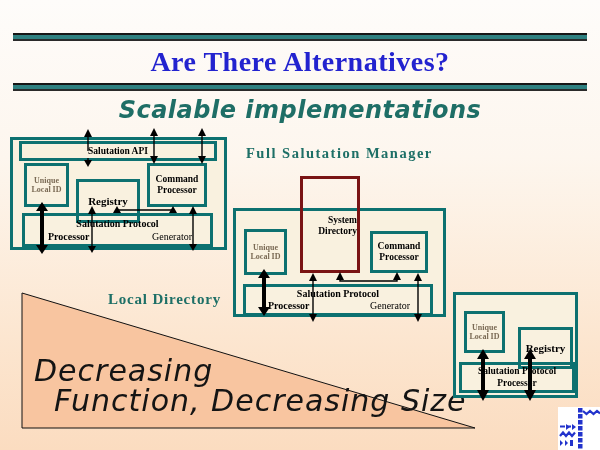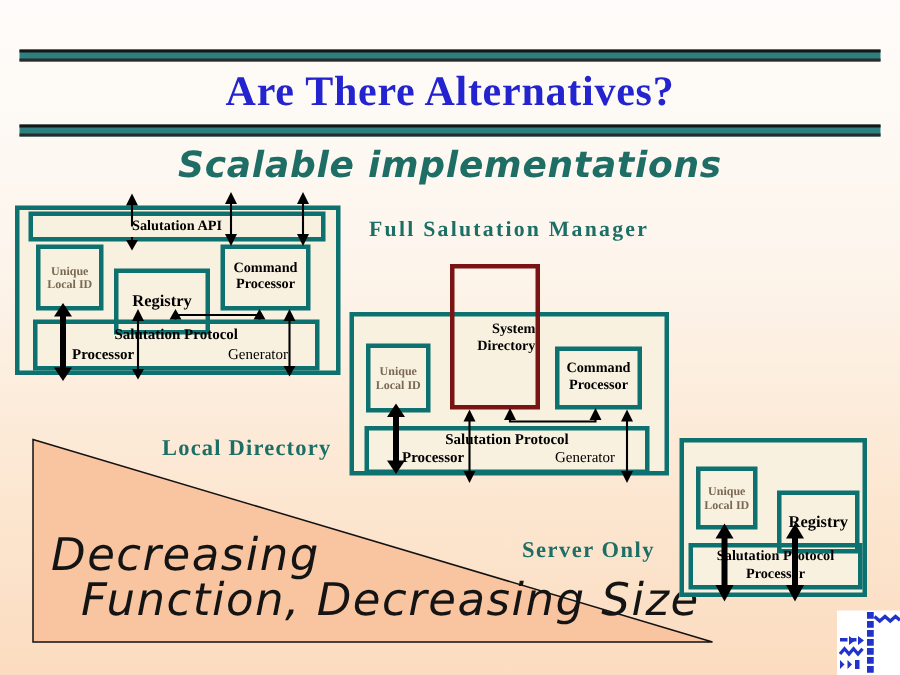--- a/index.html
+++ b/index.html
@@ -84,21 +84,20 @@
   <div id="subtitle">Scalable implementations</div>
 
   <svg id="triangle-svg" width="460" height="142">
     <polygon points="2,3 455,138 2,138" fill="#f8c5a0" stroke="#111" stroke-width="1"></polygon>
   </svg>
   <div class="tri-text" id="tri-line1">Decreasing</div>
   <div class="tri-text" id="tri-line2">Function, Decreasing Size</div>
 
   <div class="diagram-label" id="label-full">Full Salutation Manager</div>
   <div class="diagram-label" id="label-local">Local Directory</div>
-  <div class="diagram-label" id="label-server">Server Only</div>
 
   <div class="outerbox" id="d1">
     <div class="box blk" style="left:6px; top:1px; width:198px; height:20px;">Salutation API</div>
     <div class="box unique" style="left:11px; top:23px; width:45px; height:44px;">Unique Local ID</div>
     <div class="box reg" style="left:63px; top:23px; width:64px; height:44px;">Registry</div>
     <div class="box blk" style="left:134px; top:23px; width:60px; height:44px;">Command Processor</div>
     <div class="box protocol" style="left:9px; top:73px; width:191px; height:34px;">
       <span class="ptitle">Salutation Protocol</span>
       <span class="pproc" style="left:23px; top:15px;">Processor</span>
       <span class="pgen" style="right:18px; top:15px;">Generator</span>

